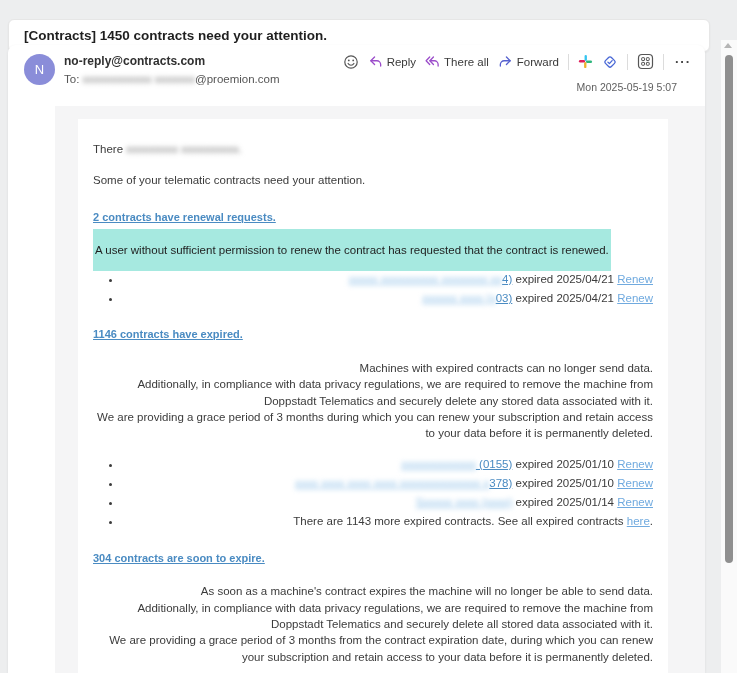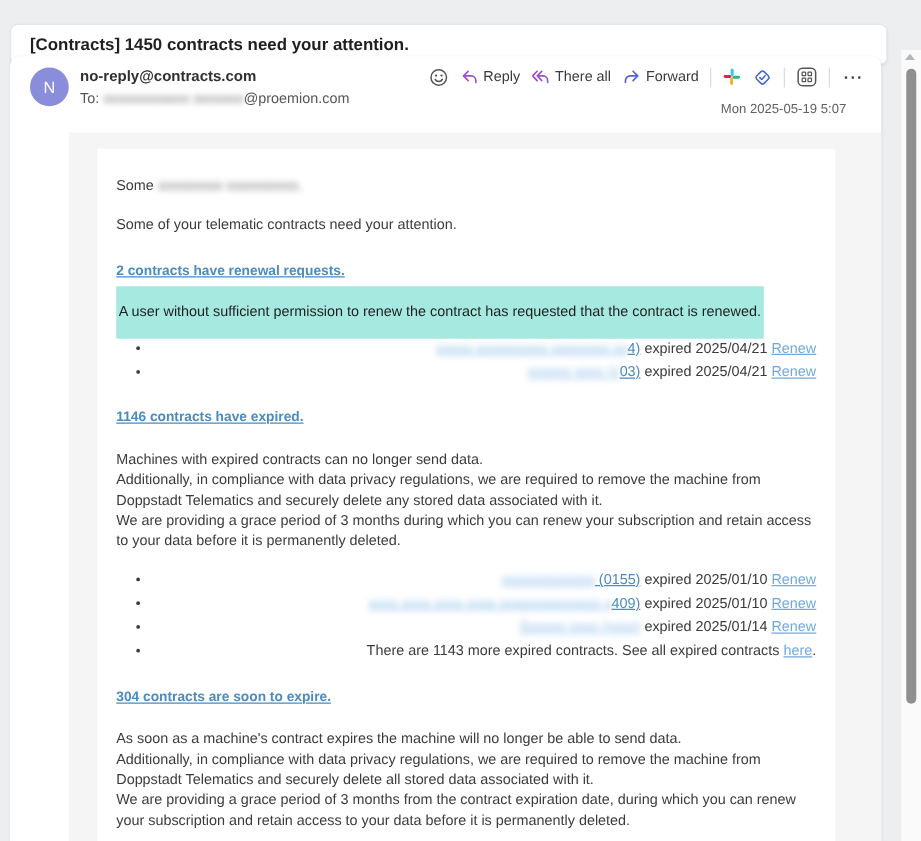--- a/index.html
+++ b/index.html
@@ -61,21 +61,21 @@
     display:inline-block;
     color:#4a8bc2; font-weight:bold; font-size:11px;
     text-decoration:underline; cursor:pointer;
   }
   .hd-wrap { margin:0 0 17px 0; }
   .hd-wrap.mt { margin-top:20px; }
   .highlight-para { margin-bottom:12px; }
   .highlight { background:#a6e9e0; color:#1e1e1e; padding:15px 2px; }
   ul.contract-list { margin:0 0 20px 0; padding-left:29px; }
   ul.contract-list li { margin-bottom:3px;text-align:right; }
-  .paragraph { margin-bottom:14px; }
+  .paragraph { margin-bottom:14px;text-align:right; }
   a { cursor:pointer; }
   a.link, a.link-vis { color:#4a8bc2; text-decoration:underline; }
   a.renew-link, a.here-link { color:#70aadf; text-decoration:underline; }
   a.blur-link { color:#8fc0e8; text-decoration:underline; filter:blur(2.5px); }
   .blur-dark { filter:blur(2.6px); color:#777; }
   
   .scroll-track { position:absolute; right:0; top:40px; width:16px; bottom:0; background:#fafafa; }
   .scroll-up-arrow {
     position:absolute; right:5px; top:3px;
     width:0; height:0; border-left:4px solid transparent; border-right:4px solid transparent;
@@ -170,21 +170,21 @@
     <span class="tb-divider"></span>
     <span class="more-dots">···</span>
   </div>
 
   <div class="date-line">Mon 2025-05-19 5:07</div>
 
   <div class="body-region">
     <div class="content-box">
 
       <div class="greeting">
-        <span>Some </span><span class="blur-dark">xxxxxxxxx xxxxxxxxxx.</span>
+        <span>There </span><span class="blur-dark">xxxxxxxxx xxxxxxxxxx.</span>
       </div>
 
       <div class="intro">Some of your telematic contracts need your attention.</div>
 
       <div class="hd-wrap">
         <a class="section-heading">2 contracts have renewal requests.</a>
       </div>
       <div class="highlight-para">
         <span class="highlight">A user without sufficient permission to renew the contract has requested that the contract is renewed.</span>
       </div>
@@ -196,21 +196,21 @@
       <div class="hd-wrap mt">
         <a class="section-heading">1146 contracts have expired.</a>
       </div>
       <div class="paragraph">
           <div>Machines with expired contracts can no longer send data.</div>
           <div>Additionally, in compliance with data privacy regulations, we are required to remove the machine from Doppstadt Telematics and securely delete any stored data associated with it.</div>
           <div>We are providing a grace period of 3 months during which you can renew your subscription and retain access to your data before it is permanently deleted.</div>
         </div>
       <ul class="contract-list">
           <li><a class="blur-link">xxxxxxxxxxxxx</a><a class="link-vis"> (0155)</a><span> expired 2025/01/10 </span><a class="renew-link">Renew</a></li>
-          <li><a class="blur-link">xxxx xxxx xxxx xxxx xxxxxxxxxxxxxx x</a><a class="link-vis">409)</a><span> expired 2025/01/10 </span><a class="renew-link">Renew</a></li>
+          <li><a class="blur-link">xxxx xxxx xxxx xxxx xxxxxxxxxxxxxx x</a><a class="link-vis">378)</a><span> expired 2025/01/10 </span><a class="renew-link">Renew</a></li>
           <li><a class="blur-link">Sxxxxx xxxx (xxxx)</a><span> expired 2025/01/14 </span><a class="renew-link">Renew</a></li>
           <li><span>There are 1143 more expired contracts. See all expired contracts </span><a class="here-link">here</a><span>.</span></li>
         </ul>
 
       <div class="hd-wrap mt">
         <a class="section-heading">304 contracts are soon to expire.</a>
       </div>
       <div class="paragraph">
           <div>As soon as a machine's contract expires the machine will no longer be able to send data.</div>
           <div>Additionally, in compliance with data privacy regulations, we are required to remove the machine from Doppstadt Telematics and securely delete all stored data associated with it.</div>

